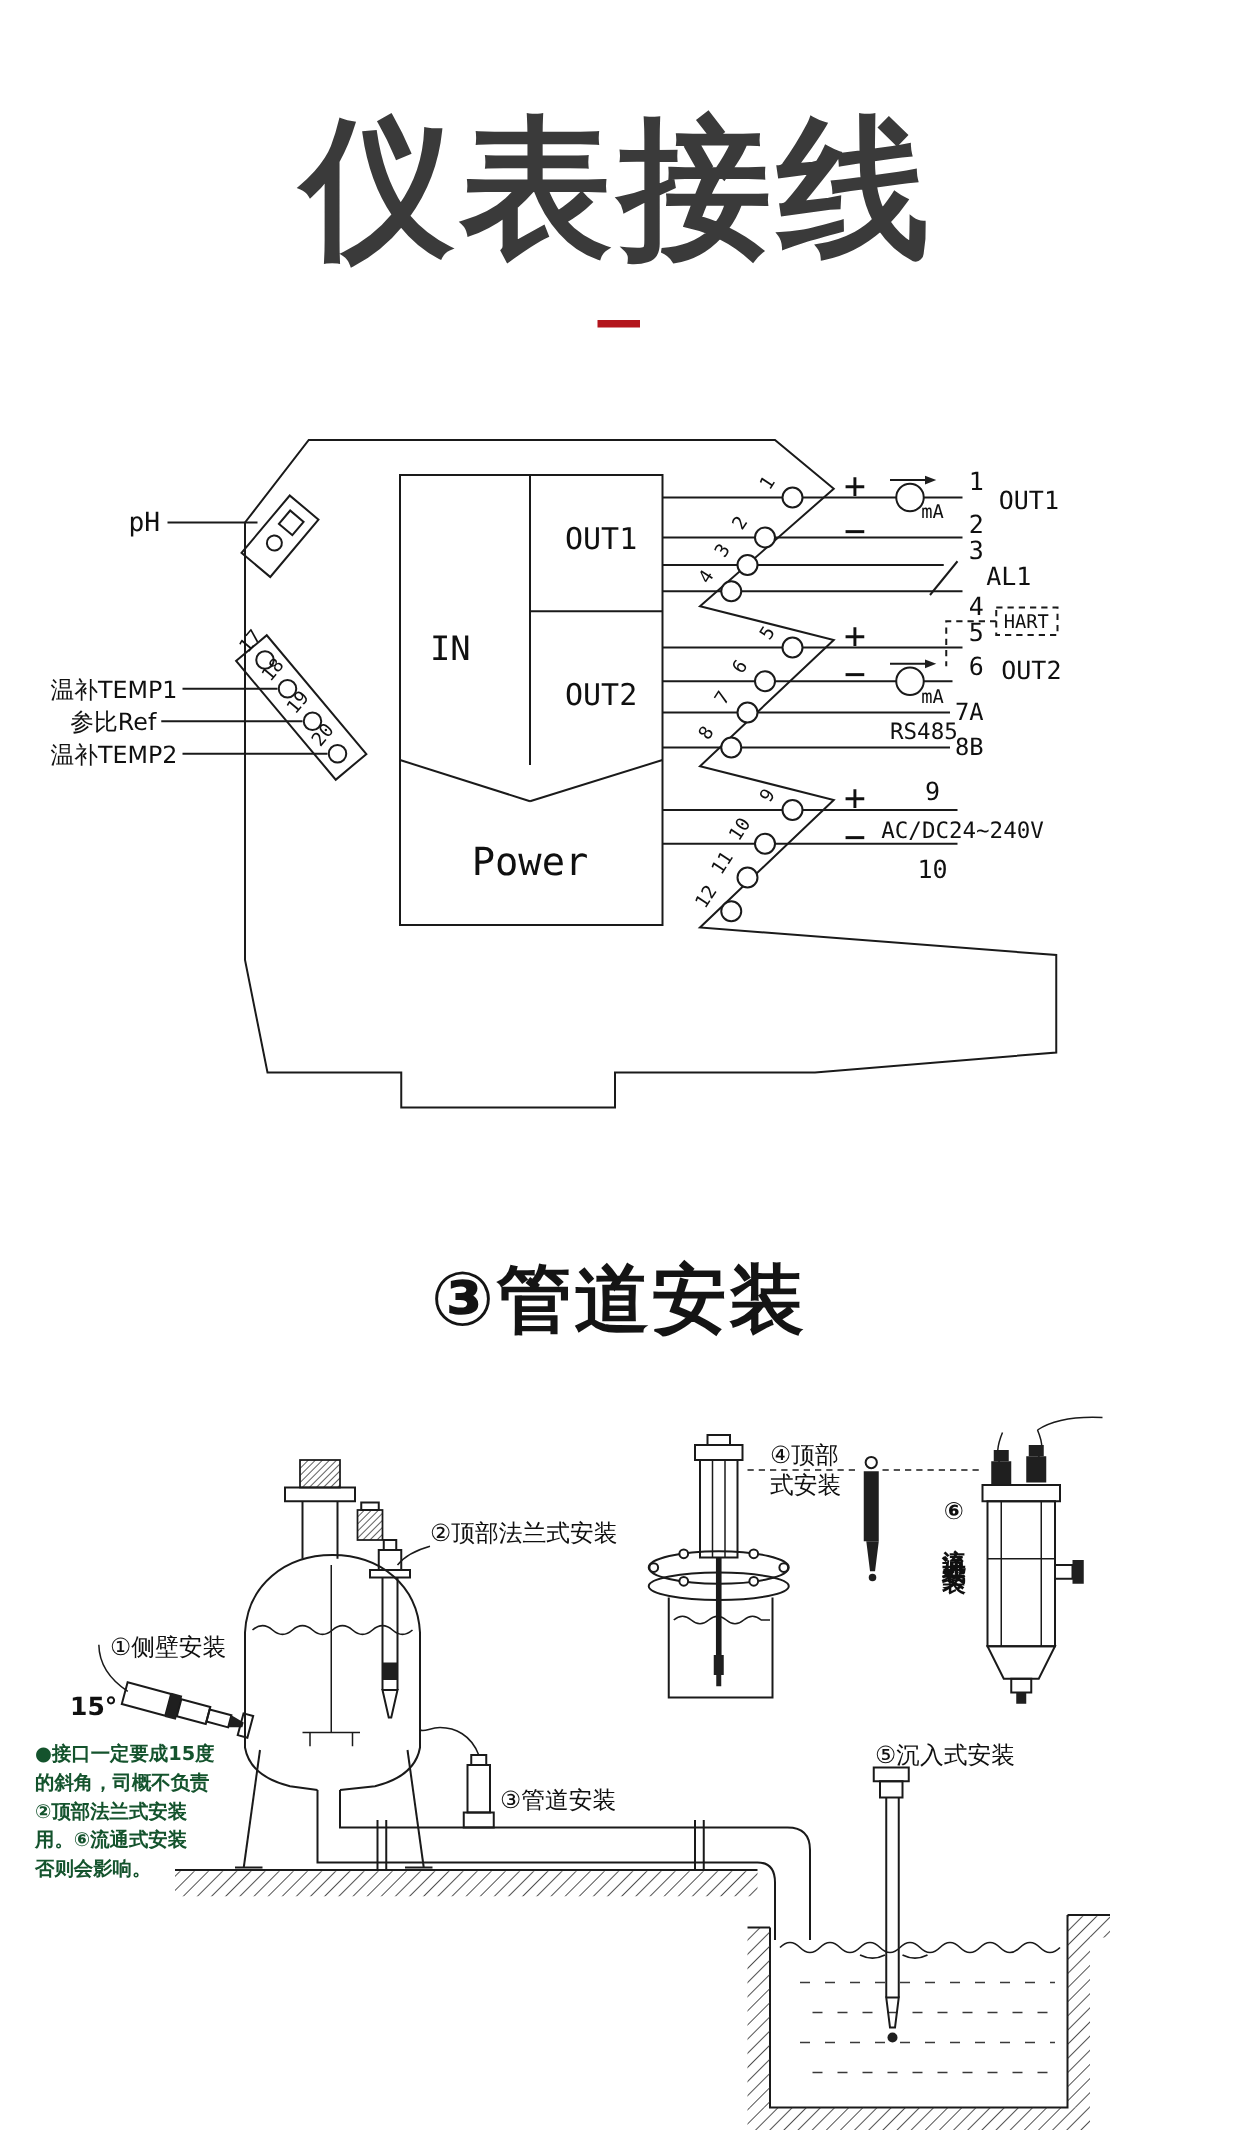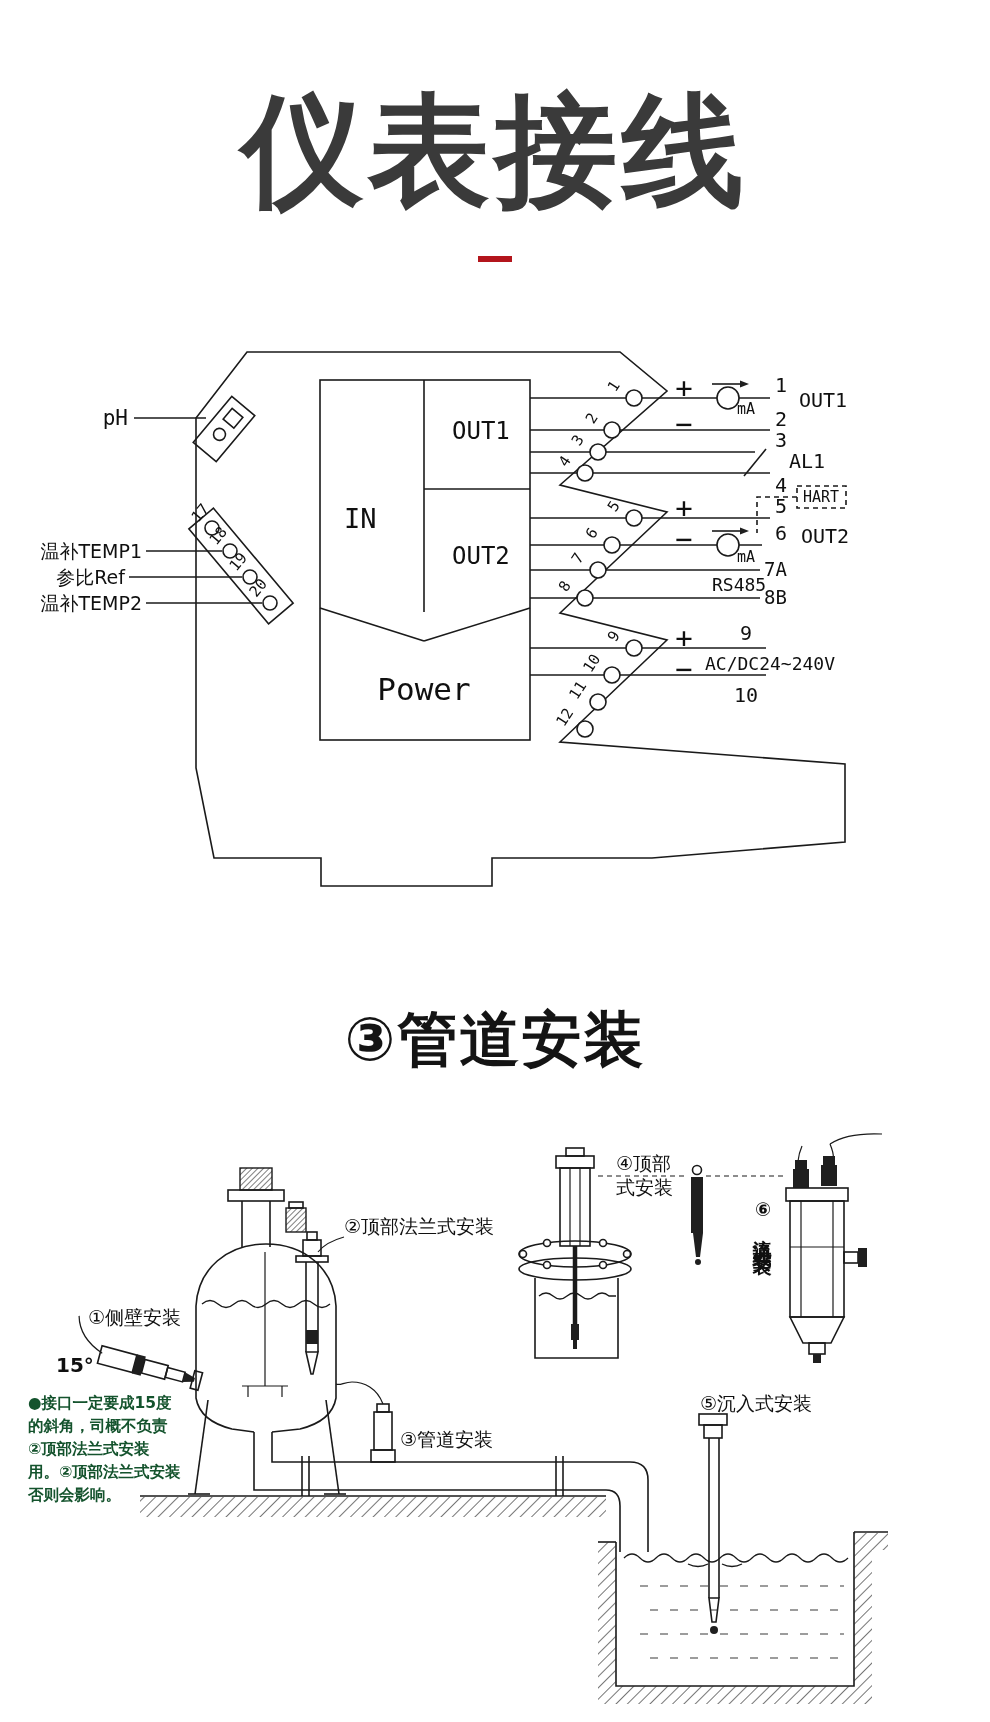--- a/index.html
+++ b/index.html
@@ -338,17 +338,17 @@
       <rect class="fillDark" x="813" y="1354" width="8" height="9"></rect>
     </g>
   </svg>
 
   <div class="vlabel">⑥流通式安装</div>
 
   <div class="warning">
     <div>●接口一定要成15度</div>
     <div>的斜角，司概不负责</div>
     <div>②顶部法兰式安装</div>
-    <div>用。②顶部法兰式安装</div>
+    <div>用。⑥流通式安装</div>
     <div>否则会影响。</div>
   </div>
 
 </div>
 
 </body></html>

